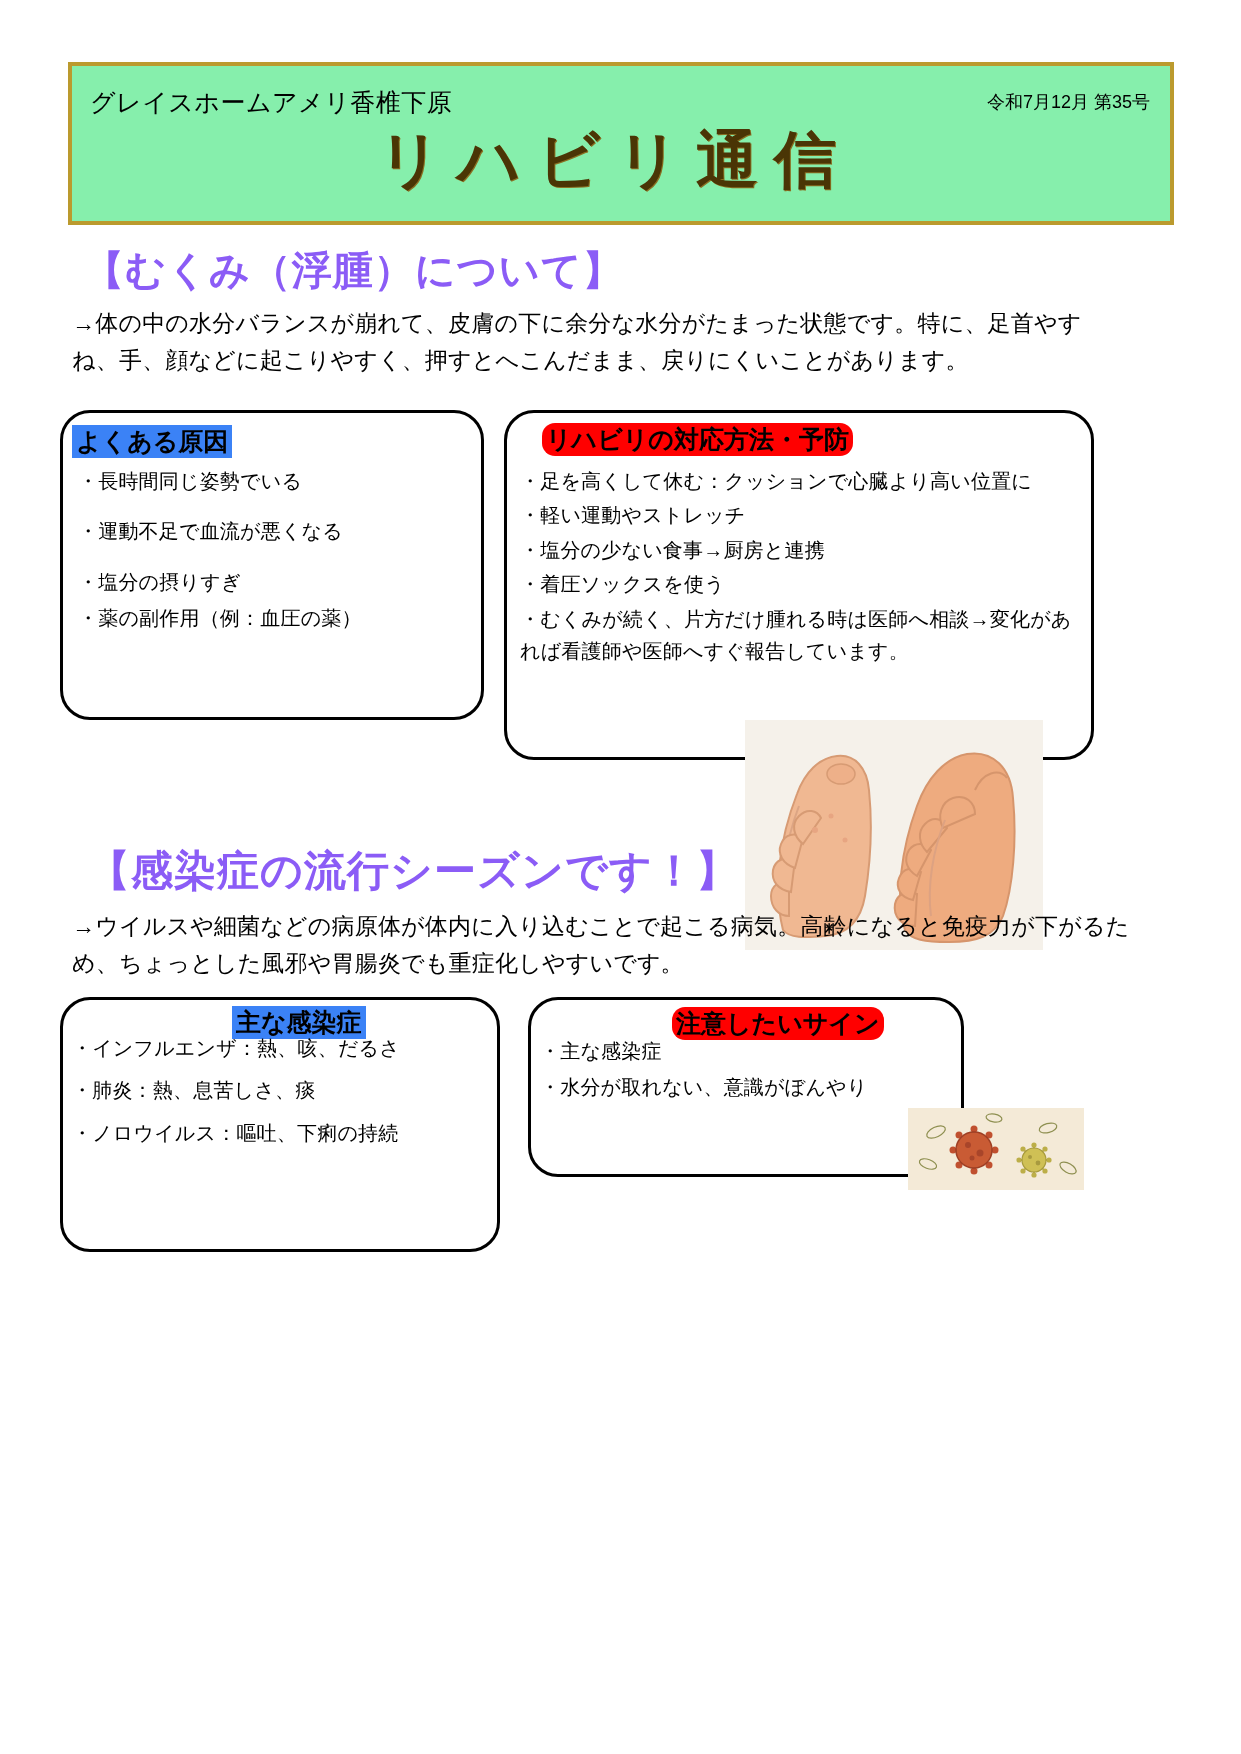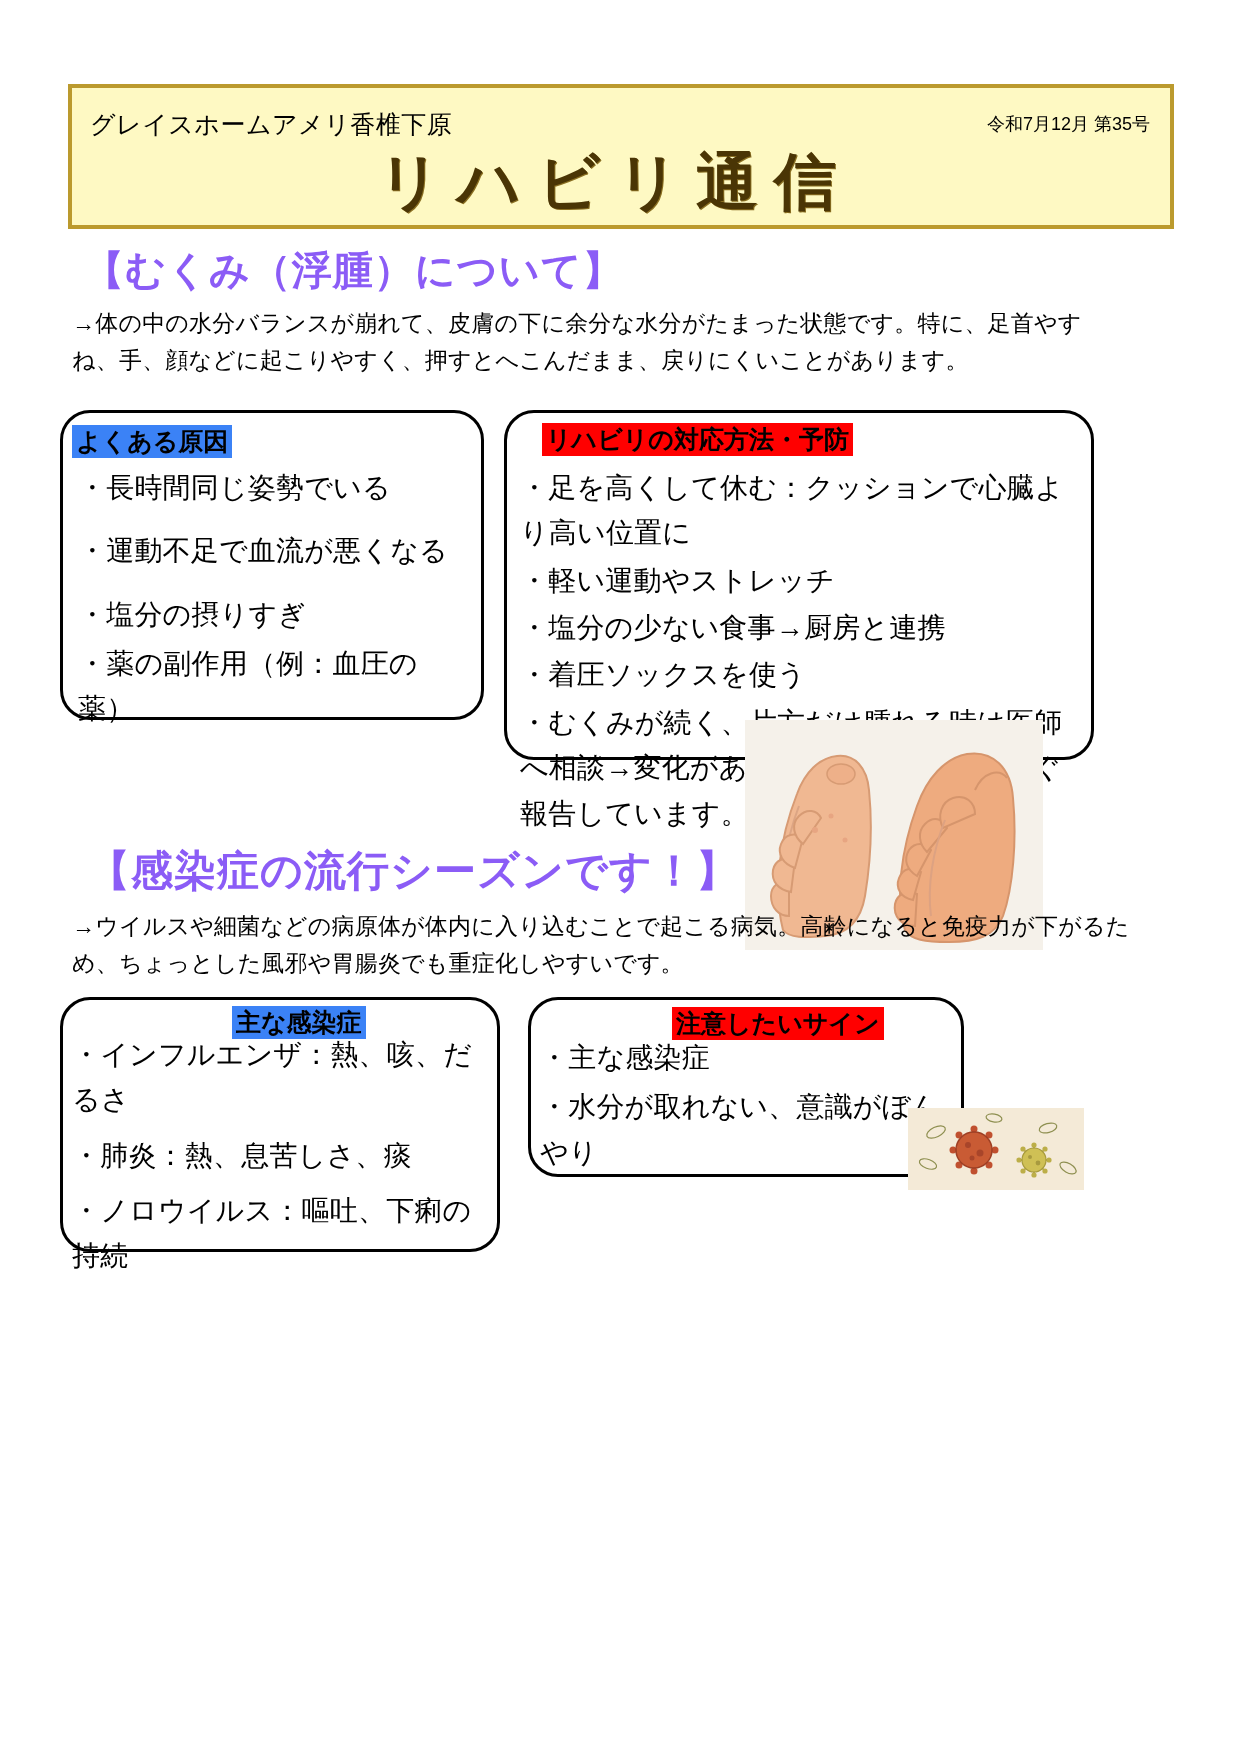--- a/index.html
+++ b/index.html
@@ -15,25 +15,24 @@
     color: #000000;
     overflow: hidden;
   }
 
   
   .banner {
     position: absolute;
     left: 68px;
     top: 62px;
     width: 1106px;
-    height: 145px;
-    background: #fef9c3;
+    height: 163px;
+    background: #86efac;
     border: 4px solid #bb9a2e;
     box-sizing: border-box;
-    margin-top: 22px;
   }
   .banner-org {
     position: absolute;
     left: 18px;
     top: 20px;
     font-size: 25px;
     letter-spacing: 0.5px;
     color: #000;
   }
   .banner-issue {
@@ -93,30 +92,30 @@
 
   .box-label {
     position: absolute;
     font-size: 25px;
     font-weight: bold;
     padding: 1px 4px;
     line-height: 1.25;
     white-space: nowrap;
   }
   .label-yellow { background: #3b82f6; color: #000; }
-  .label-red { background: #ff0000; color: #000; }
+  .label-red { background: #ff0000; color: #000; border-radius: 13px; }
 
   #label-causes { left: 72px; top: 425px; }
   #label-rehab  { left: 542px; top: 423px; }
   #label-diseases { left: 232px; top: 1006px; }
   #label-signs  { left: 672px; top: 1007px; }
 
   .box-list {
     position: absolute;
-    font-size: 28px;
+    font-size: 20px;
     line-height: 1.62;
     letter-spacing: 0.2px;
   }
   #list-causes { left: 78px; top: 465px; width: 392px; }
   #list-rehab  { left: 520px; top: 465px; width: 562px; }
   #list-diseases { left: 72px; top: 1032px; width: 420px; }
   #list-signs  { left: 540px; top: 1035px; width: 412px; }
 
   .box-list .li { display: block; }
   #list-causes .li { margin-bottom: 18px; }

